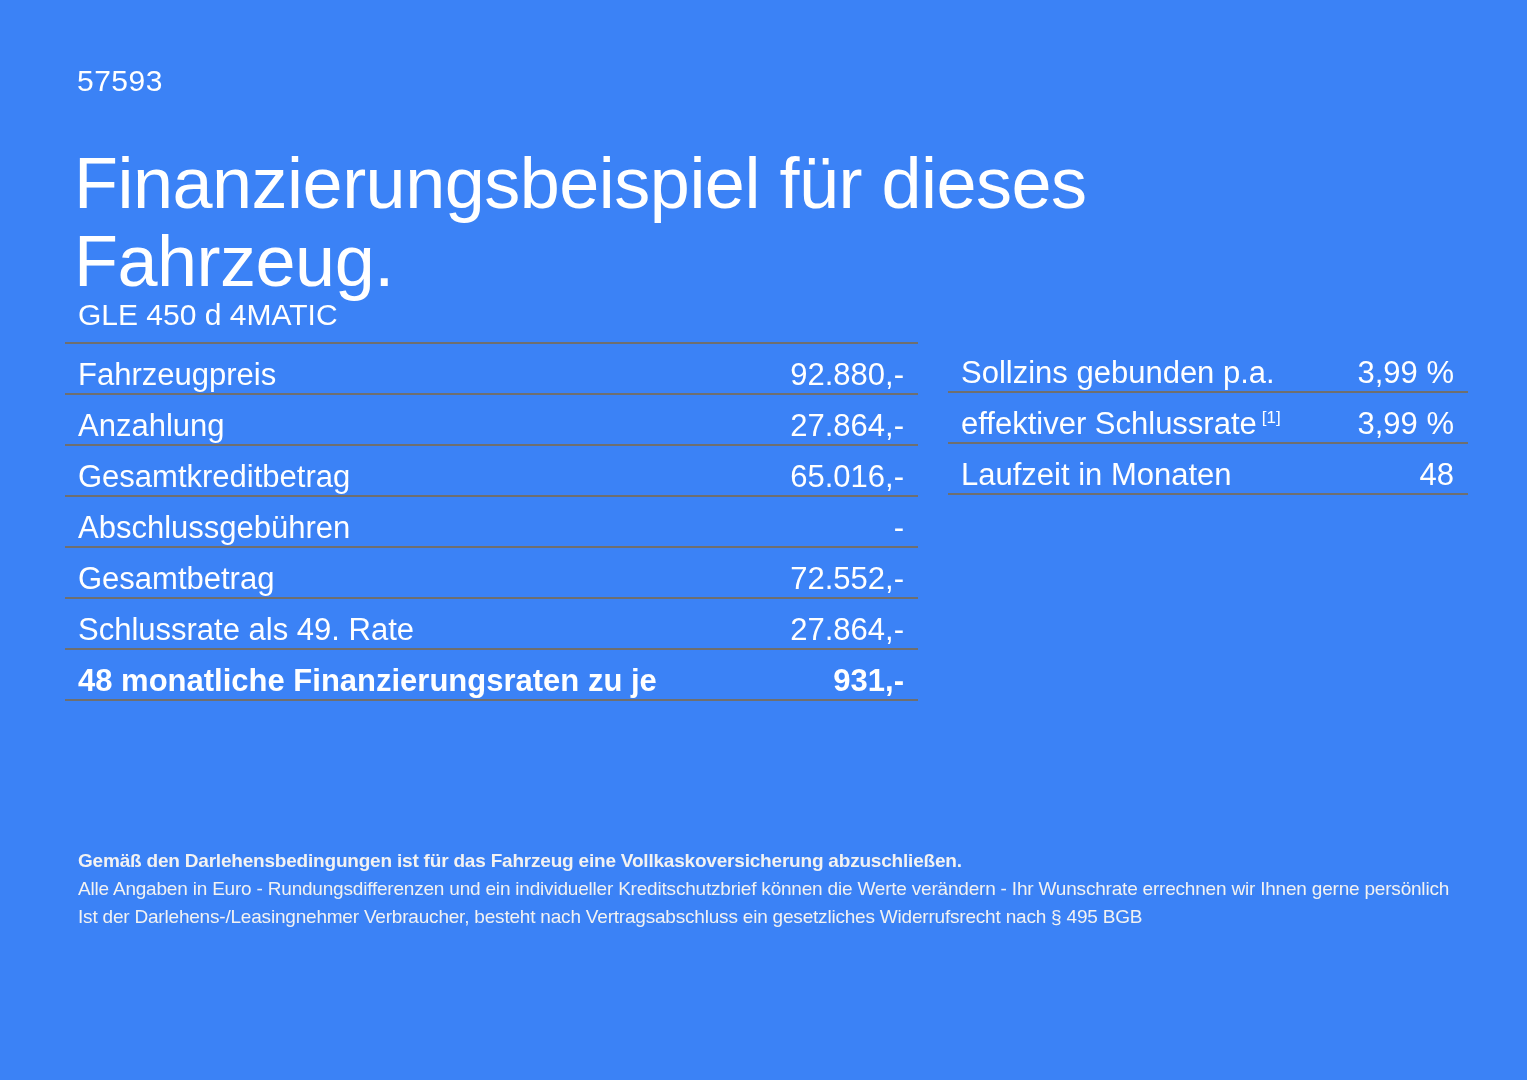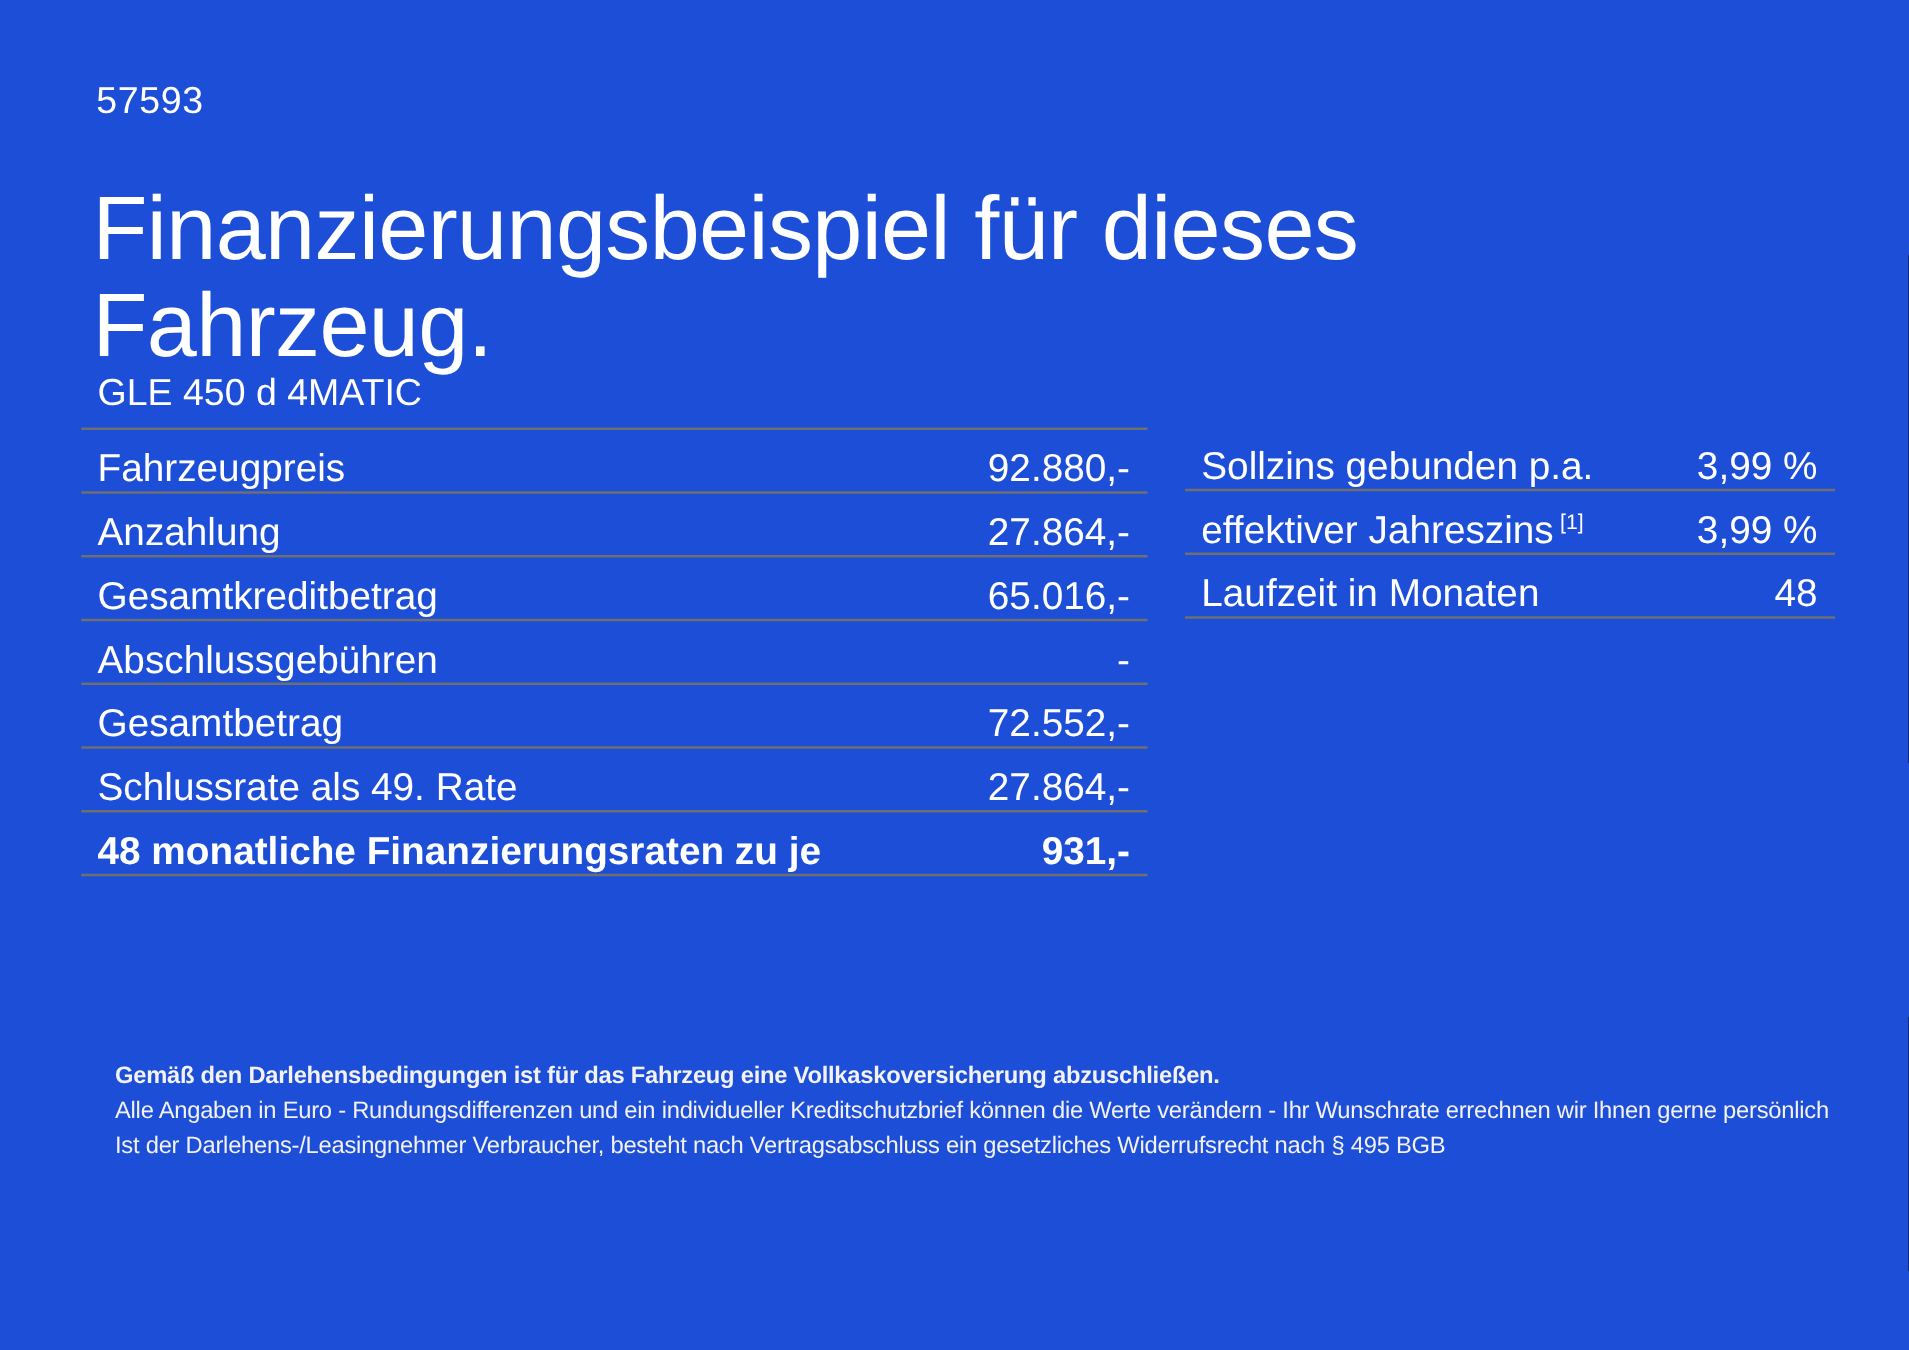--- a/index.html
+++ b/index.html
@@ -1,21 +1,21 @@
 <!DOCTYPE html>
 <html><head>
 <meta charset="utf-8">
 <style>
   * { margin: 0; padding: 0; box-sizing: border-box; }
   html, body { background: #000; }
   .page {
     position: relative;
     width: 1527px;
     height: 1080px;
-    background: #1d4ed8;
+    background: #3b82f6;
     overflow: hidden;
     font-family: "Liberation Sans", sans-serif;
     color: #ffffff;
   }
   .doc-number {
     position: absolute;
     left: 77px; top: 64px;
     font-size: 30px;
     letter-spacing: 0.5px;
   }
@@ -60,21 +60,21 @@
   .fin-row .value { text-align: right; margin-left: 16px; }
   .fin-row.bold { font-weight: 700; }
   .sup-marker {
     font-size: 17px;
     vertical-align: super;
     margin-left: 5px;
     line-height: 0;
   }
   .footnotes {
     position: absolute;
-    left: 92px; top: 851px;
+    left: 78px; top: 851px;
     font-size: 19px;
     letter-spacing: -0.2px;
     color: #f2f2f2;
     white-space: nowrap;
   }
   .footnotes .fn-line { margin-bottom: 9px; line-height: 19px; }
   .footnotes .fn-line.bold { font-weight: 700; }
   .footnotes .fn-source { margin-top: 17px; }
   .fn-marker {
     font-size: 15px;
@@ -126,21 +126,21 @@
       <span class="value">931,-</span>
     </div>
   </div>
 
   <div class="fin-table right">
     <div class="fin-row">
       <span class="label"><span>Sollzins gebunden p.a.</span><span class="sup-marker"></span></span>
       <span class="value">3,99 %</span>
     </div>
     <div class="fin-row">
-      <span class="label"><span>effektiver Jahreszins</span><span class="sup-marker">[1]</span></span>
+      <span class="label"><span>effektiver Schlussrate</span><span class="sup-marker">[1]</span></span>
       <span class="value">3,99 %</span>
     </div>
     <div class="fin-row">
       <span class="label"><span>Laufzeit in Monaten</span><span class="sup-marker"></span></span>
       <span class="value">48</span>
     </div>
   </div>
 
   <div class="footnotes">
     <div class="fn-line bold">Gemäß den Darlehensbedingungen ist für das Fahrzeug eine Vollkaskoversicherung abzuschließen.</div>

